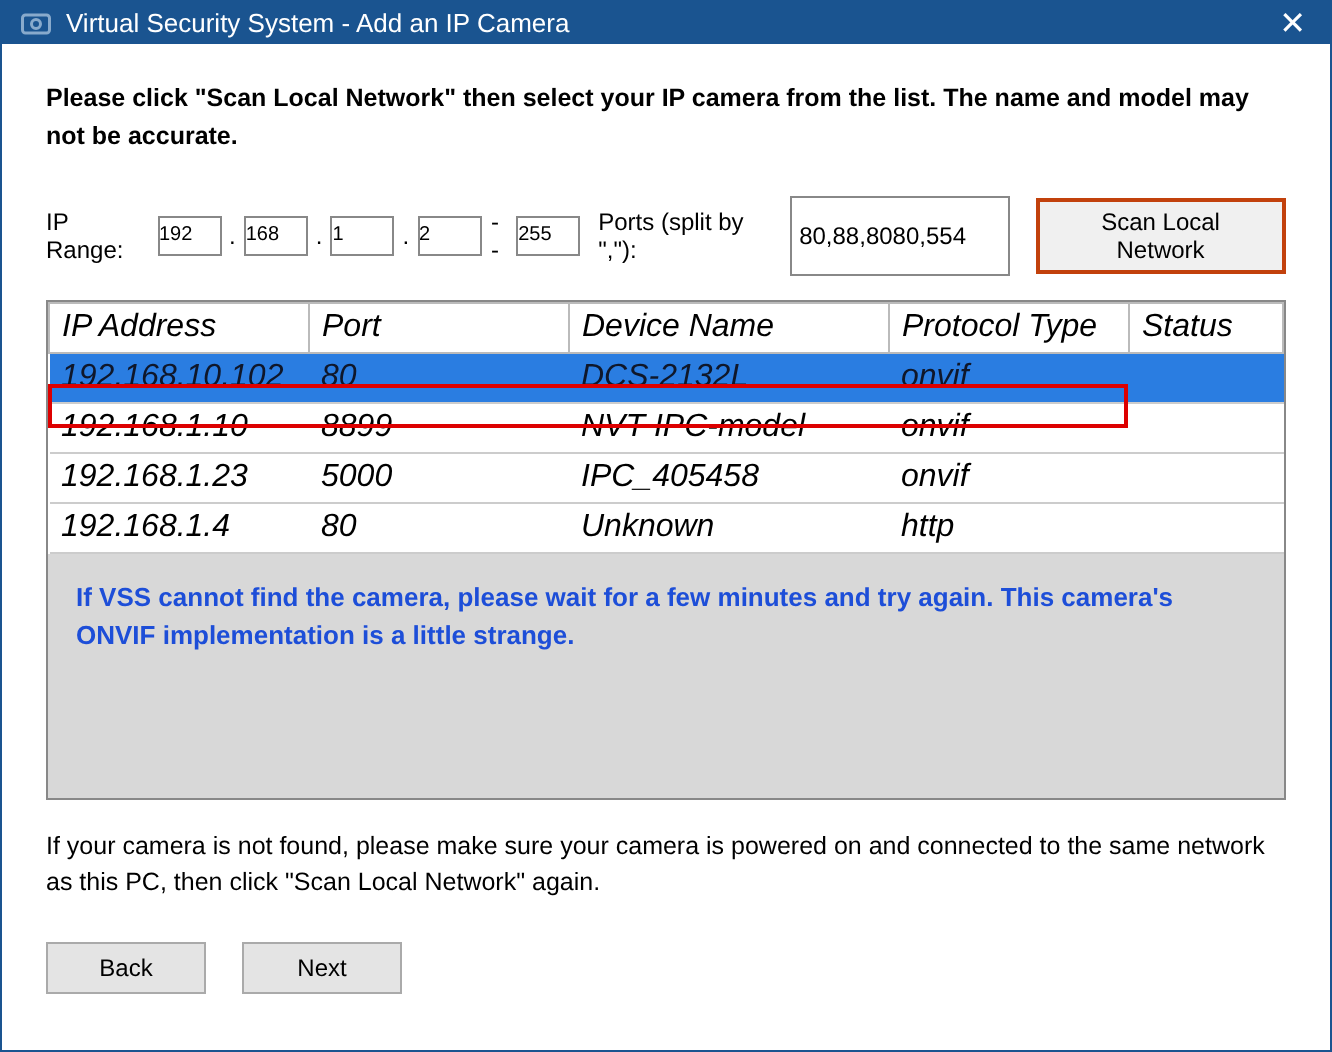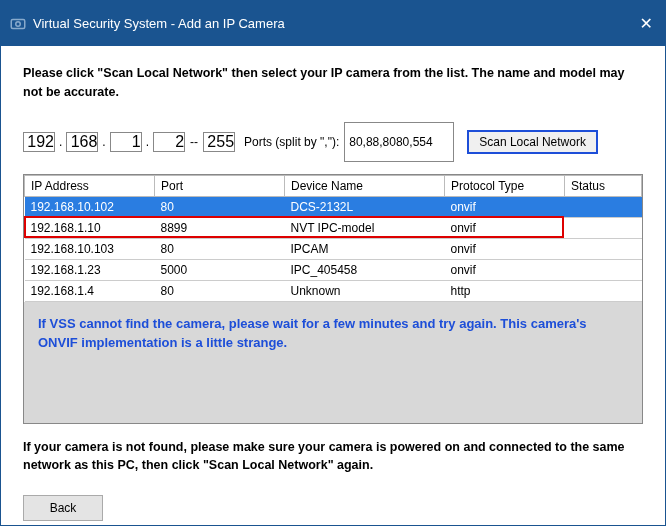--- a/index.html
+++ b/index.html
@@ -8,21 +8,21 @@
     font-size: 12px;
     background: #fff;
     width: 666px;
     height: 526px;
     border: 1px solid #1a5490;
     overflow: hidden;
   }
   .titlebar {
     background: #1a5490;
     color: #fff;
-    height: 45px;
+    height: 21px;
     display: flex;
     align-items: center;
     padding: 0 8px;
     font-size: 13px;
   }
   .titlebar-icon {
     width: 18px;
     height: 18px;
     margin-right: 6px;
   }
@@ -44,75 +44,76 @@
   .iprow {
     display: flex;
     align-items: center;
     gap: 3px;
     margin-bottom: 12px;
     font-size: 12px;
   }
   .iprow input.octet {
     width: 32px;
     height: 20px;
-    text-align: right;
+    text-align: left;
     border: 1px solid #888;
-    font-size: 16px;
+    font-size: 10px;
     padding: 1px 0;
   }
   .iprow .dot { padding: 0 1px; }
   .iprow .sep { padding: 0 2px; }
   .iprow input.ports {
     width: 110px;
     height: 20px;
     border: 1px solid #888;
     font-size: 12px;
     padding: 19px 4px;
   }
   .iprow .label { margin-right: 2px; }
   .iprow .label2 { margin-left: 6px; margin-right: 2px; }
   .scanbtn {
-    border: 2px solid #1d4ed8;
+    border: 2px solid #c2410c;
     background: #f0f0f0;
     padding: 3px 10px;
     font-size: 12px;
     cursor: pointer;
     margin-left: 10px;
   }
   .tablewrap {
     border: 1px solid #888;
     background: #d8d8d8;
     height: 250px;
     margin-bottom: 14px;
     position: relative;
   }
   table {
     width: 100%;
     border-collapse: collapse;
-    font-size: 12px;
+    font-size: 16px;
     background: #fff;
+    font-style: italic;
   }
   th {
     text-align: left;
     font-weight: normal;
     background: #fff;
     border: 1px solid #bbb;
     padding: 3px 6px;
     height: 20px;
   }
   td {
     border: 1px solid #ccc;
     border-left: none;
     border-right: none;
     padding: 3px 6px;
     height: 19px;
   }
   tr.selected td {
     background: #2a7de1;
-    color: #ffffff;
+    color: #0f172a;
   }
   .highlight-box {
     position: absolute;
     border: 2px solid #d00;
     pointer-events: none;
   }
   .col-ip { width: 130px; }
   .col-port { width: 130px; }
   .col-dev { width: 160px; }
   .col-proto { width: 120px; }
@@ -121,21 +122,21 @@
     padding: 12px 14px 8px 14px;
     background: #d8d8d8;
   }
   .note-red {
     color: #1d4ed8;
     font-weight: bold;
     font-size: 13px;
     line-height: 1.5;
   }
   .footer-text {
-    font-weight: bold;
+    font-weight: normal;
     font-size: 12.5px;
     line-height: 1.5;
     margin-bottom: 20px;
   }
   .footer {
     display: flex;
     gap: 18px;
     padding-right: 4px;
   }
   .footer button {
@@ -162,20 +163,21 @@
   </span>
   <span class="titlebar-title">Virtual Security System - Add an IP Camera</span>
   <span class="titlebar-close">✕</span>
 </div>
 
 <div class="content">
 
   <div class="instruction">Please click "Scan Local Network" then select your IP camera from the list. The name and model may not be accurate.</div>
 
   <div class="iprow">
+    <span class="label">IP Range:</span>
     <input class="octet" value="192" style="">
     <span class="dot">.</span>
     <input class="octet" value="168" style="">
     <span class="dot">.</span>
     <input class="octet" value="1" style="">
     <span class="dot">.</span>
     <input class="octet" value="2" style="">
     <span class="sep">--</span>
     <input class="octet" value="255" style="">
     <span class="label2">Ports (split by ","):</span>
@@ -204,27 +206,20 @@
               <td></td>
             </tr>
             <tr>
               <td>192.168.1.10</td>
               <td>8899</td>
               <td>NVT IPC-model</td>
               <td>onvif</td>
               <td></td>
             </tr>
             <tr>
-              <td>192.168.10.103</td>
-              <td>80</td>
-              <td>IPCAM</td>
-              <td>onvif</td>
-              <td></td>
-            </tr>
-            <tr>
               <td>192.168.1.23</td>
               <td>5000</td>
               <td>IPC_405458</td>
               <td>onvif</td>
               <td></td>
             </tr>
             <tr>
               <td>192.168.1.4</td>
               <td>80</td>
               <td>Unknown</td>
@@ -237,15 +232,16 @@
     </div>
     <div class="note-area">
       <div class="note-red">If VSS cannot find the camera, please wait for a few minutes and try again. This camera's ONVIF implementation is a little strange.</div>
     </div>
   </div>
 
   <div class="footer-text">If your camera is not found, please make sure your camera is powered on and connected to the same network as this PC, then click "Scan Local Network" again.</div>
 
   <div class="footer">
     <button>Back</button>
+    <button>Next</button>
   </div>
 
 </div>
 
 </body></html>

